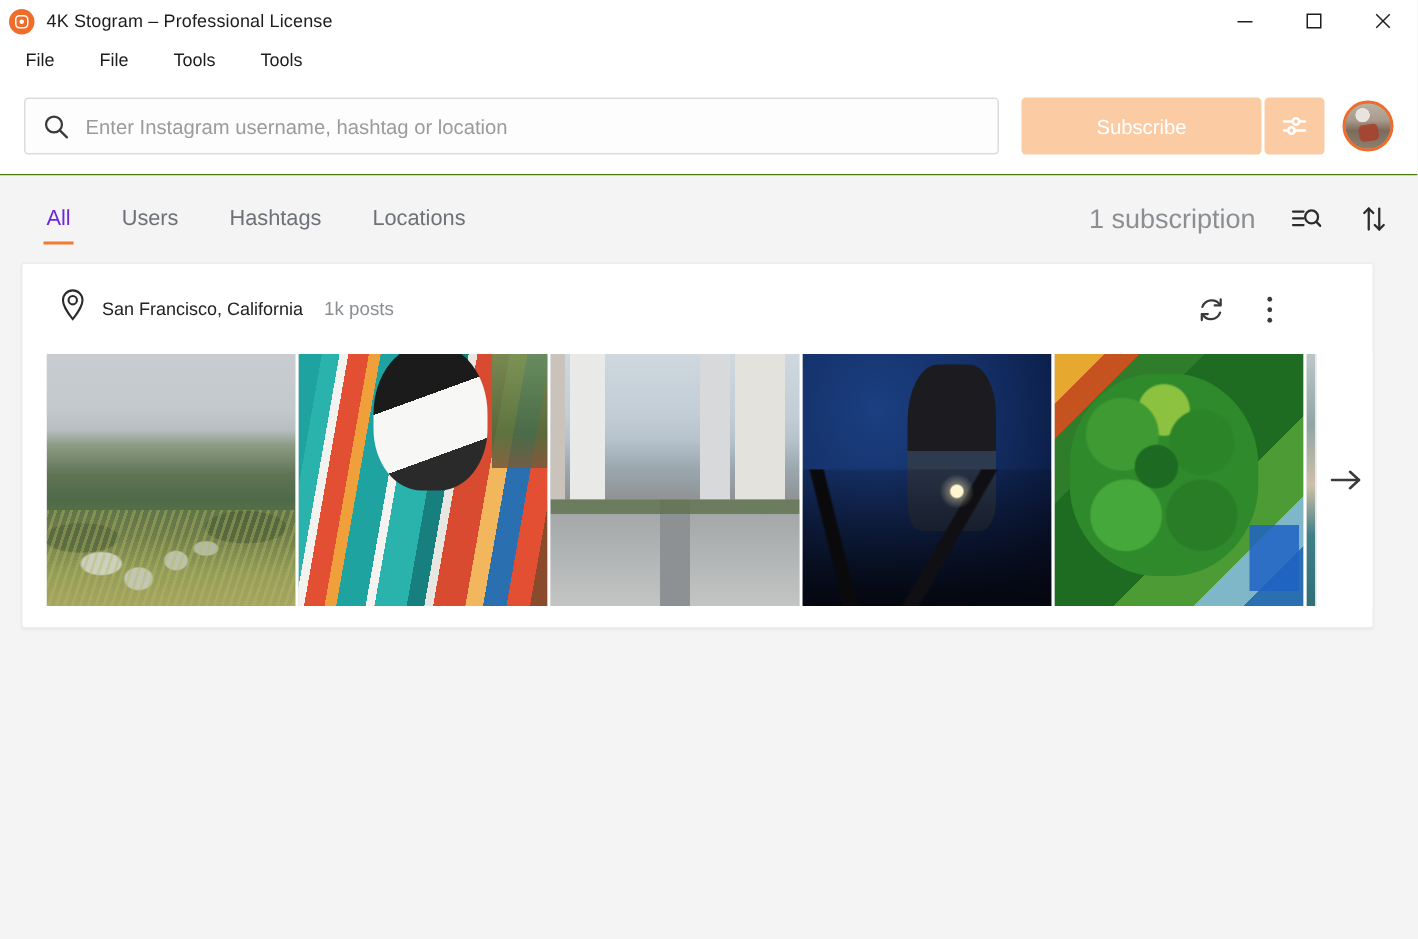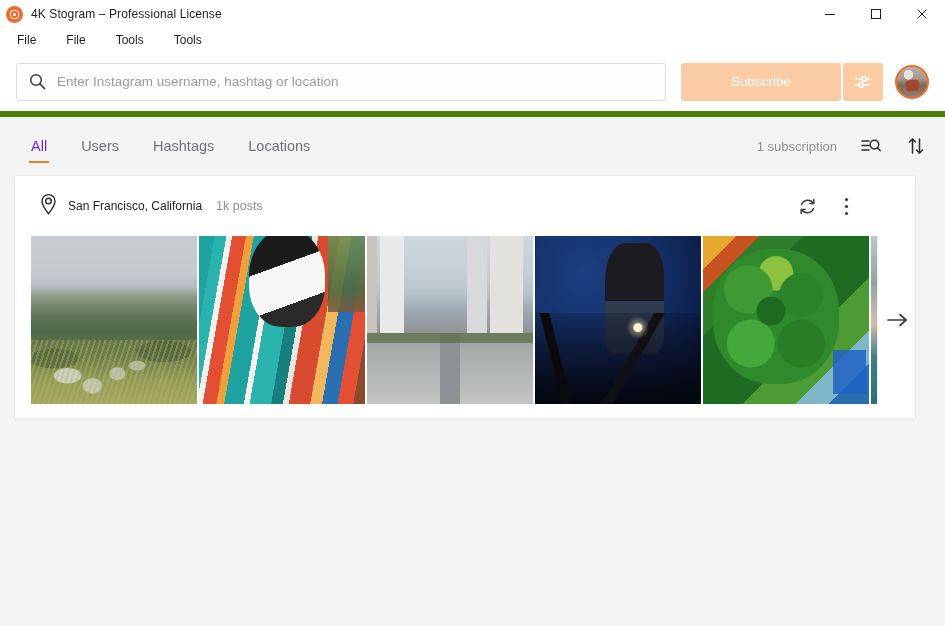--- a/index.html
+++ b/index.html
@@ -113,21 +113,21 @@
   }
 
   
   .searchbar {
     background: #ffffff;
     height: 65px;
     flex: 0 0 65px;
     display: flex;
     align-items: center;
     padding: 0 16px;
-    border-bottom: 6px solid #4d7c0f;
+    border-bottom: 1px solid #4d7c0f;
     gap: 0;
   }
   .search-field {
     flex: 1 1 auto;
     height: 38px;
     border: 1px solid #dcdcdc;
     border-radius: 3px;
     background: #fdfdfd;
     display: flex;
     align-items: center;
@@ -246,21 +246,21 @@
     height: 2px;
     background: #ef7b2e;
   }
   .tabs-right {
     margin-left: auto;
     display: flex;
     align-items: center;
     gap: 22px;
   }
   .sub-count {
-    font-size: 13px;
+    font-size: 18px;
     color: #8b8f93;
     white-space: nowrap;
   }
   .icon-btn {
     background: transparent;
     border: none;
     cursor: default;
     display: flex;
     align-items: center;
     justify-content: center;

